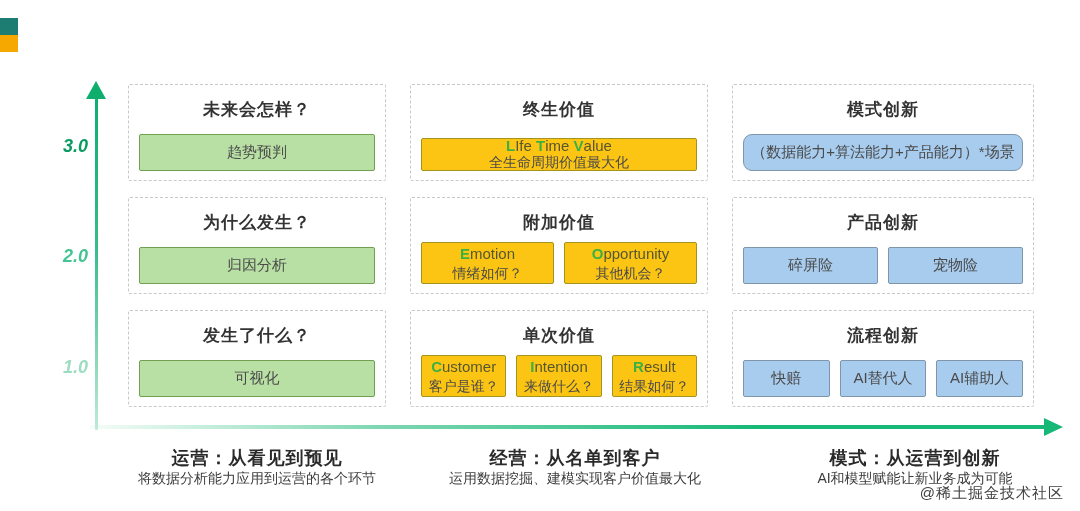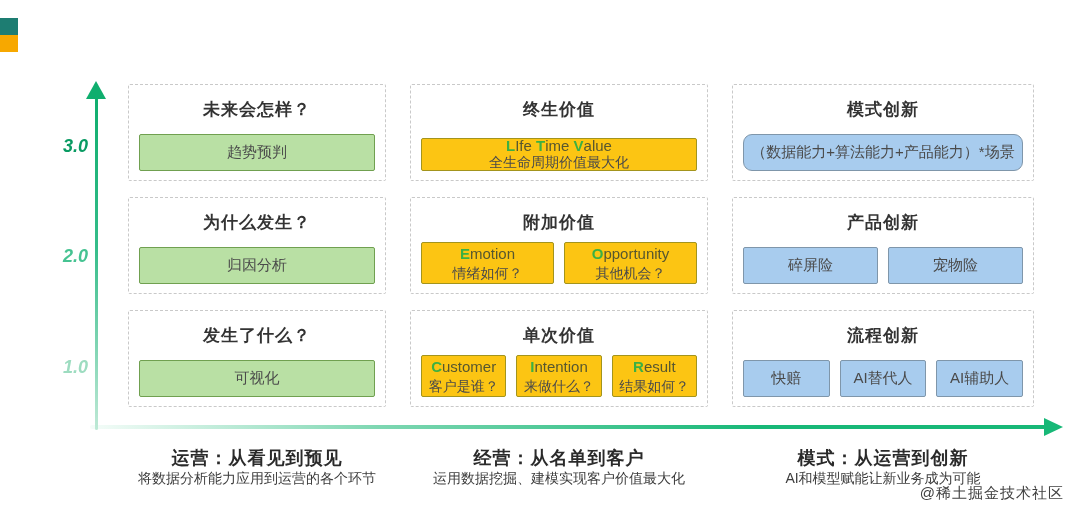--- a/index.html
+++ b/index.html
@@ -40,21 +40,21 @@
   .accent{color:#3cb043;font-weight:bold;}
   .ltv{height:33px;}
   .blue-long{font-size:14.5px;border-radius:9px;}
   
   .h-axis-line{position:absolute;left:90px;top:425px;height:4px;width:958px;border-radius:2px;
     background:linear-gradient(90deg,rgba(190,238,216,0.15) 0%,#7ed7b2 30%,#17b877 70%,#17b877 100%);}
   .h-axis-head{position:absolute;left:1044px;top:418px;width:0;height:0;
     border-top:9px solid transparent;border-bottom:9px solid transparent;border-left:19px solid #17b877;}
   
   .footer{position:absolute;left:128px;top:446px;display:grid;
-    grid-template-columns:258px 298px 302px;column-gap:24px;}
+    grid-template-columns:258px 298px 302px;column-gap:40px;}
   .f-item{text-align:center;}
   .f-title{font-size:18px;font-weight:bold;color:#2a2a2a;letter-spacing:1px;}
   .f-desc{font-size:14px;color:#3c3c3c;}
   .watermark{position:absolute;right:16px;bottom:8px;font-size:15px;color:#404040;letter-spacing:1px;}
 </style>
 </head>
 <body>
 
 <div class="canvas">
 

